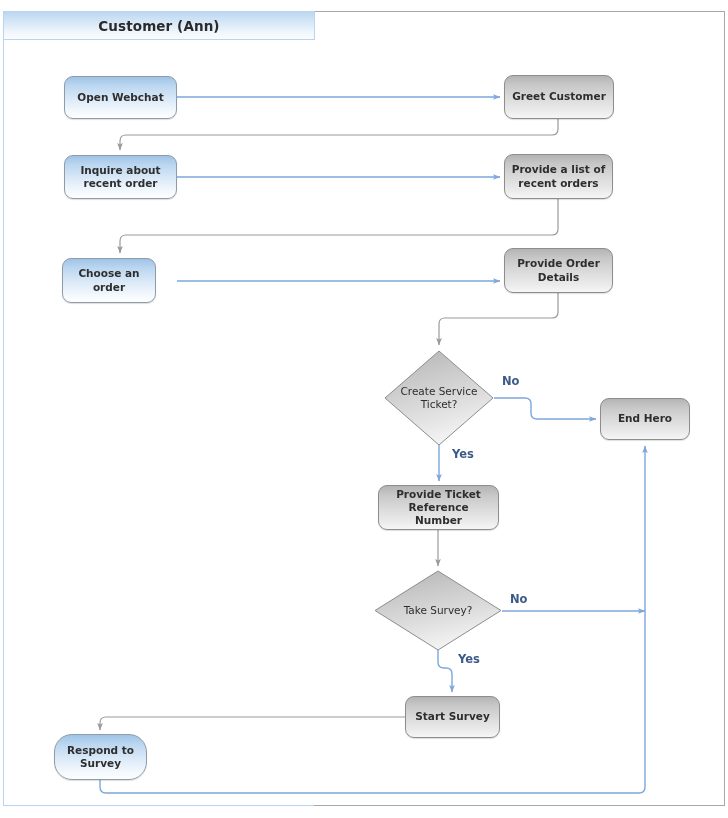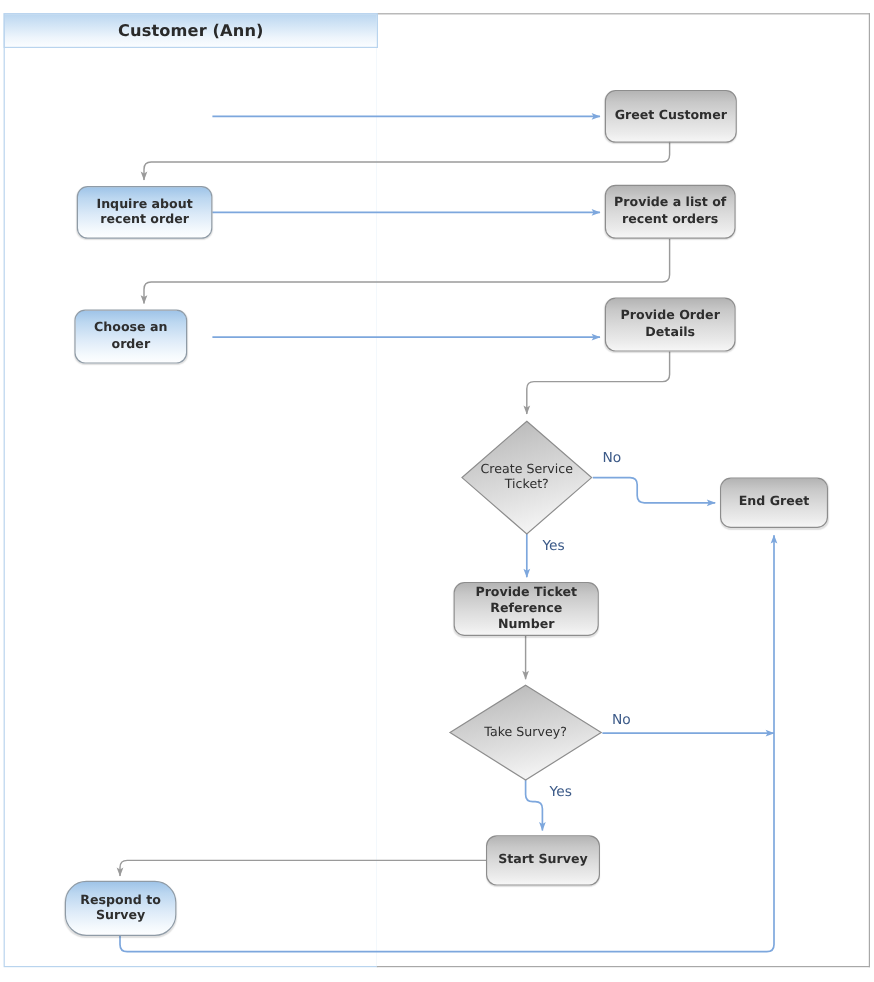--- a/index.html
+++ b/index.html
@@ -115,21 +115,21 @@
     font-weight: normal;
     color: #2e2e2e;
     line-height: 1.25;
     pointer-events: none;
   }
 
   
   .edge-label {
     position: absolute;
     font-size: 11.5px;
-    font-weight: normal;
+    font-weight: bold;
     color: #3c5a88;
     z-index: 6;
     white-space: nowrap;
   }
 
   
   #edges {
     position: absolute;
     left: 0;
     top: 0;
@@ -194,20 +194,23 @@
       <path d="M438,650 L438,662 Q438,668 444,668 L446,668 Q452,668 452,674 L452,692" stroke="#7da7dd" stroke-width="1.4" marker-end="url(#arrowBlue)"></path>
 
       
       <path d="M405,717 L106,717 Q100,717 100,723 L100,730" stroke="#9a9a9a" stroke-width="1.2" marker-end="url(#arrowGray)"></path>
 
       
       <path d="M100,780 L100,787 Q100,793 106,793 L639,793 Q645,793 645,787 L645,446" stroke="#7da7dd" stroke-width="1.4" marker-end="url(#arrowBlue)"></path>
     </g>
   </svg>
 
+  <div class="node node-customer" style="left:64px; top:76px; width:113px; height:43px;">
+    <span>Open Webchat</span>
+  </div>
 
   <div class="node node-bot" style="left:504px; top:75px; width:110px; height:44px;">
     <span>Greet Customer</span>
   </div>
 
   <div class="node node-customer" style="left:64px; top:155px; width:113px; height:44px;">
     <span>Inquire about<br>recent order</span>
   </div>
 
   <div class="node node-bot" style="left:504px; top:154px; width:109px; height:45px;">
@@ -233,21 +236,21 @@
         </linearGradient>
       </defs>
       <polygon points="55,1 109,48 55,95 1,48" fill="url(#diaGrad1)" stroke="#8d8d8d" stroke-width="1"></polygon>
     </svg>
     <div class="diamond-label">
       <span>Create Service<br>Ticket?</span>
     </div>
   </div>
 
   <div class="node node-bot" style="left:600px; top:398px; width:90px; height:42px;">
-    <span>End Greet</span>
+    <span>End Hero</span>
   </div>
 
   <div class="node node-bot" style="left:378px; top:485px; width:121px; height:45px;">
     <span>Provide Ticket<br>Reference Number</span>
   </div>
 
   <div class="diamond-wrap" style="left:374px; top:570px; width:128px; height:81px;">
     <svg width="128" height="81" viewBox="0 0 128 81" xmlns="http://www.w3.org/2000/svg">
       <defs>
         <linearGradient id="diaGrad2" x1="0" y1="0" x2="0.35" y2="1">

